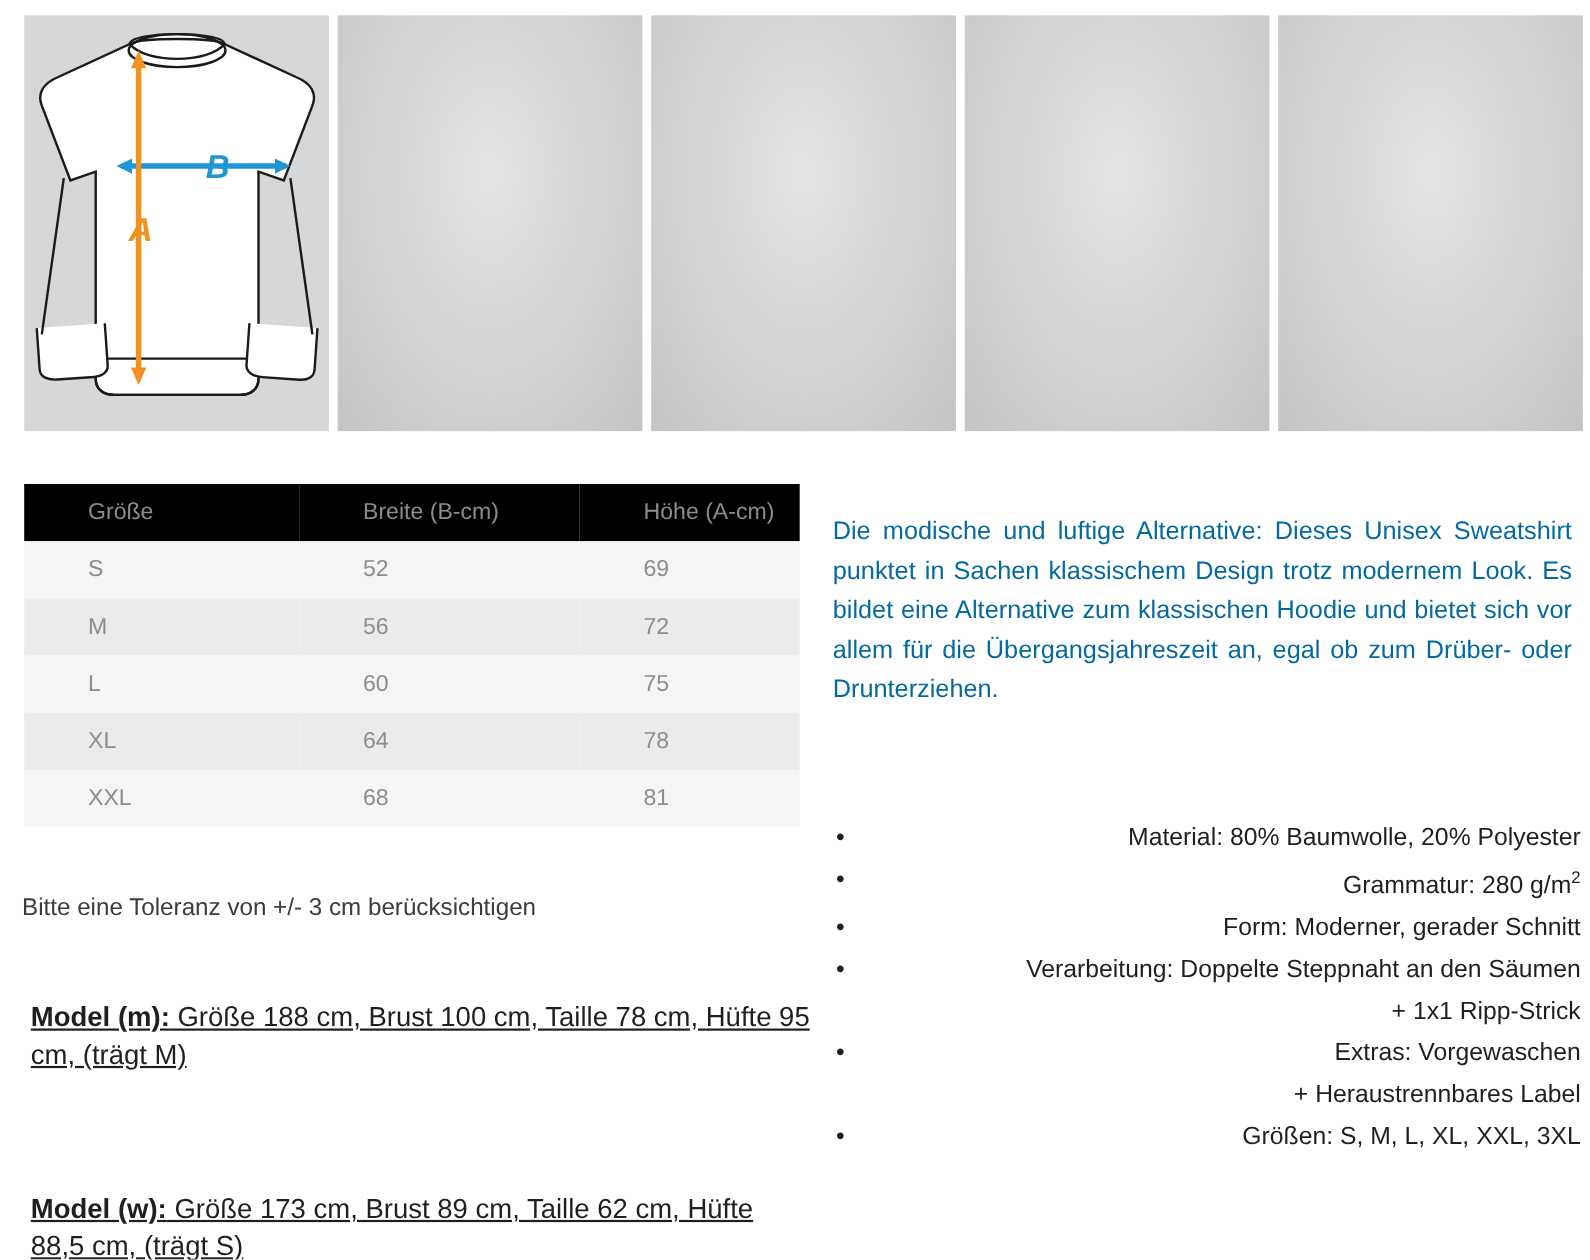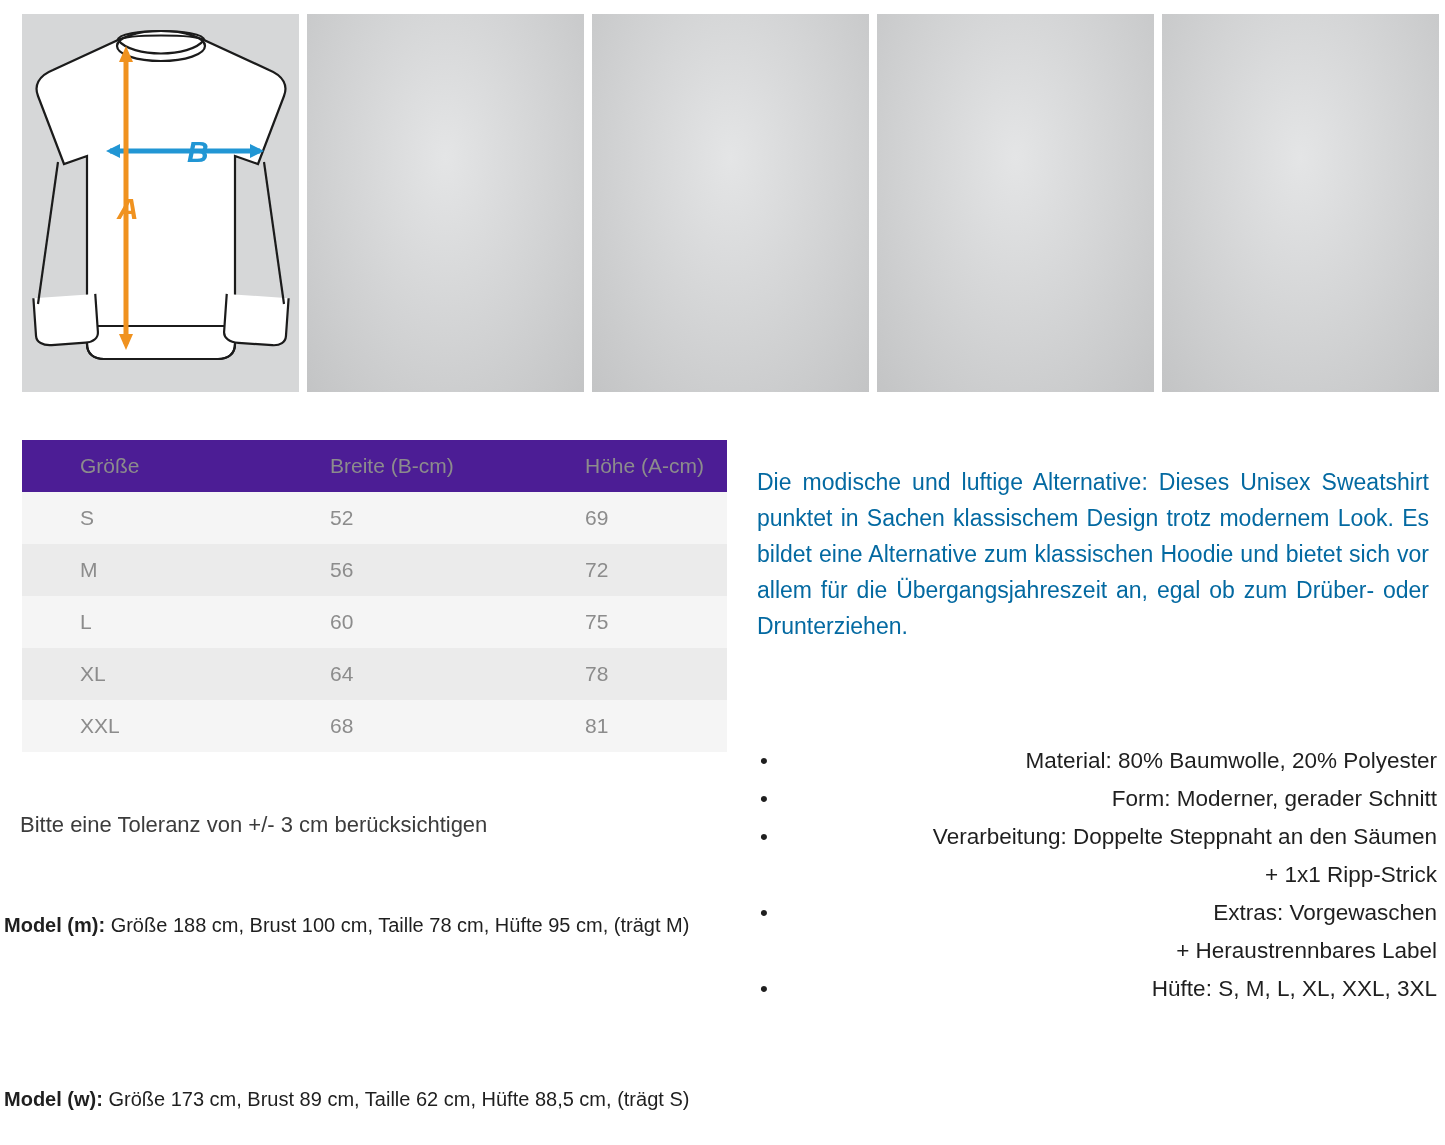--- a/index.html
+++ b/index.html
@@ -45,41 +45,42 @@
     font-size: 21px;
     color: #8c8c8c;
   }
   .size-table td, .size-table th {
     text-align: left;
     font-weight: normal;
     padding: 13px 0 13px 58px;
     height: 52px;
   }
   .size-table th { color: #8c8c8c; font-size: 21px; }
-  .size-table tr.head-row { background: #4c1d95; }
+  .size-table tr.head-row { background: #000000; }
   .size-table tr.odd { background: #ebebeb; }
   .size-table tr.even { background: #f5f5f5; }
   .size-table col.c1 { width: 250px; }
   .size-table col.c2 { width: 255px; }
   .size-table col.c3 { width: 200px; }
 
   .tolerance {
     position: absolute;
     left: 20px; top: 812px;
     font-size: 22px;
     color: #3c3c3c;
   }
 
   .model-block {
     position: absolute;
-    left: 4px;
-    font-size: 20px;
+    left: 28px;
+    font-size: 25px;
     line-height: 34px;
     color: #1f1f1f;
     width: 710px;
+    text-decoration: underline;
   }
   .model-m { top: 908px; }
   .model-w { top: 1034px; margin-top: 48px; }
   .model-block b { font-weight: bold; }
 
   
   .desc {
     position: absolute;
     left: 757px; top: 450px;
     width: 672px;
@@ -297,22 +298,23 @@
 
   <div class="model-block model-w">
     <b>Model (w):</b><span> Größe 173 cm, Brust 89 cm, Taille 62 cm, Hüfte 88,5 cm, (trägt S)</span>
   </div>
 
   <div class="desc">Die modische und luftige Alternative: Dieses Unisex Sweatshirt punktet in Sachen klassischem Design trotz modernem Look. Es bildet eine Alternative zum klassischen Hoodie und bietet sich vor allem für die Übergangsjahreszeit an, egal ob zum Drüber- oder Drunterziehen.</div>
 
   <div class="features">
     <ul>
       <li>Material: 80% Baumwolle, 20% Polyester</li>
+      <li><span>Grammatur: 280 g/m</span><sup>2</sup></li>
       <li>Form: Moderner, gerader Schnitt</li>
       <li>Verarbeitung: Doppelte Steppnaht an den Säumen</li>
       <li class="sub">+ 1x1 Ripp-Strick</li>
       <li>Extras: Vorgewaschen</li>
       <li class="sub">+ Heraustrennbares Label</li>
-      <li>Hüfte:  S, M, L, XL, XXL, 3XL</li>
+      <li>Größen:  S, M, L, XL, XXL, 3XL</li>
     </ul>
   </div>
 
 </div>
 
 </body></html>

